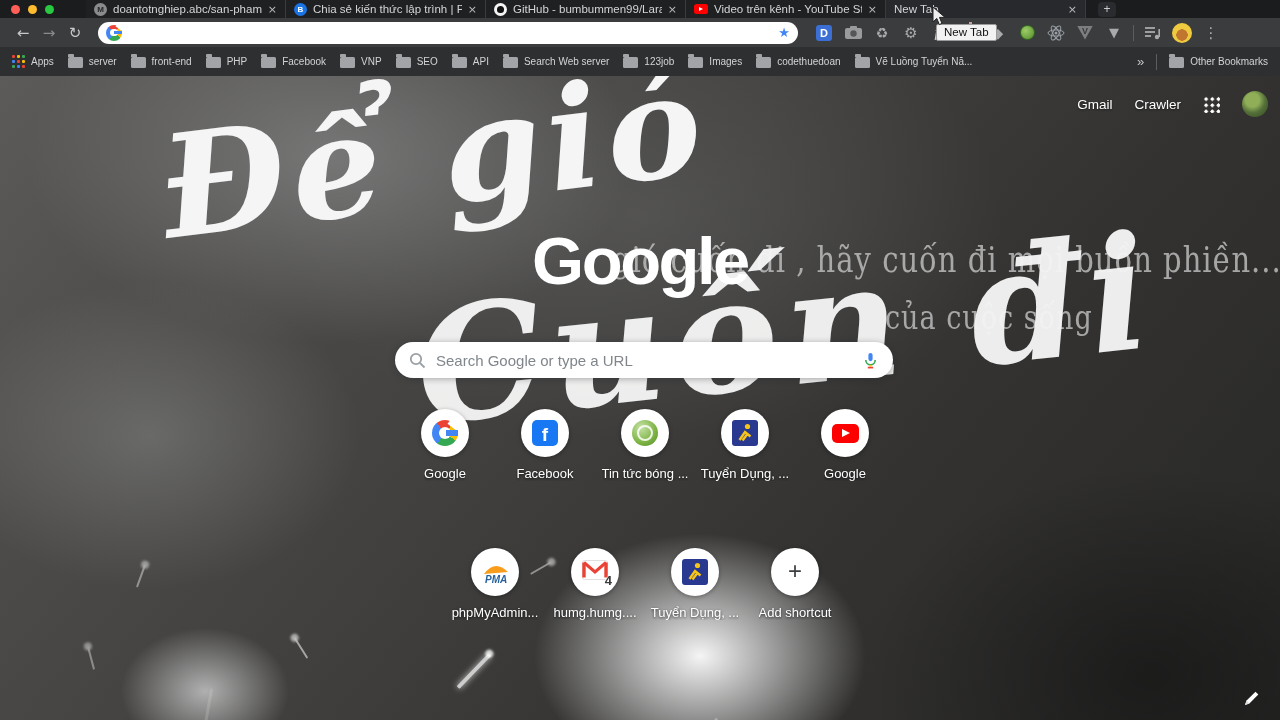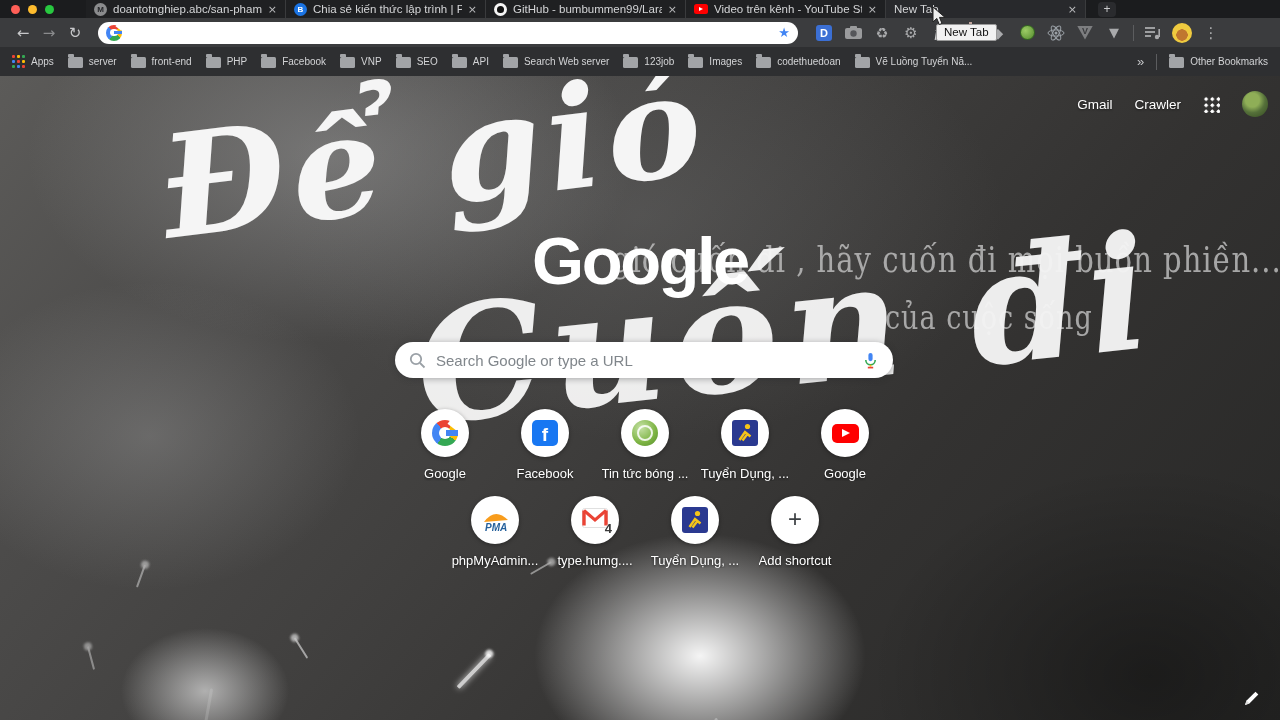--- a/index.html
+++ b/index.html
@@ -103,21 +103,21 @@
   .logo { position:absolute; left:50%; top:146px; transform:translateX(-50%); color:#fff;
           font-size:67px; font-weight:600; letter-spacing:-2.5px; z-index:5; }
   .searchbox { position:absolute; left:395px; top:266px; width:498px; height:36px; background:#fff;
                border-radius:18px; display:flex; align-items:center; padding:0 14px; gap:10px;
                box-shadow:0 1px 6px rgba(32,33,36,.35); z-index:6; }
   .search-input { flex:1; border:none; outline:none; font-size:15px; color:#202124;
                   font-family:"Liberation Sans",sans-serif; background:transparent; }
   .search-input::placeholder { color:#80868b; }
   .shortcut-row { position:absolute; display:flex; z-index:5; }
   .row1 { left:395px; top:333px; width:500px; }
-  .row2 { left:445px; top:420px; width:400px; }
+  .row2 { left:445px; top:472px; width:400px; }
   .tile { width:100px; display:flex; flex-direction:column; align-items:center; }
   .tile .circle { width:48px; height:48px; border-radius:50%; background:#fff;
                   box-shadow:0 1px 4px rgba(0,0,0,.35); display:flex; align-items:center; justify-content:center; }
   .tile .lbl { margin-top:9px; font-size:13px; color:#fff; text-shadow:0 1px 3px rgba(0,0,0,.75);
                max-width:96px; white-space:nowrap; overflow:hidden; }
   .gmark { position:relative; border-radius:50%;
            background:conic-gradient(from -40deg,#ea4335 0 80deg,#fbbc05 80deg 165deg,#34a853 165deg 255deg,#4285f4 255deg 360deg); }
   .gmark::before { content:""; position:absolute; inset:27%; background:#fff; border-radius:50%; }
   .gmark .bar { position:absolute; right:0; top:40%; width:48%; height:22%; background:#4285f4; }
   .gmark .notch { position:absolute; right:-6%; top:6%; width:46%; height:24%; background:#fff; transform:rotate(38deg); }
@@ -415,21 +415,21 @@
         <div class="circle">
           <span class="gmail-wrap">
             <svg width="26" height="20" viewBox="0 0 26 20">
                 <rect x="0.5" y="0.5" width="25" height="19" rx="2" fill="#fff" stroke="#e0e0e0"></rect>
                 <path d="M2 2.5 L13 12 L24 2.5" stroke="#ea4335" stroke-width="3" fill="none"></path>
                 <path d="M2 2.5 V17.5 M24 2.5 V17.5" stroke="#ea4335" stroke-width="3.4"></path>
               </svg>
             <span class="gmail-badge">4</span>
           </span>
         </div>
-        <span class="lbl">type.humg....</span>
+        <span class="lbl">humg.humg....</span>
       </div>
       <div class="tile">
         <div class="circle">
           <svg width="26" height="26" viewBox="0 0 26 26">
               <rect width="26" height="26" rx="3" fill="#2a3990"></rect>
               <circle cx="15.5" cy="6.5" r="2.6" fill="#f5c518"></circle>
               <path d="M7.5 20 L13 12 L18.5 16.5 M10.5 20.5 L15.8 13.5" stroke="#f5c518" stroke-width="2.4" fill="none"></path>
             </svg>
         </div>
         <span class="lbl">Tuyển Dụng, ...</span>

